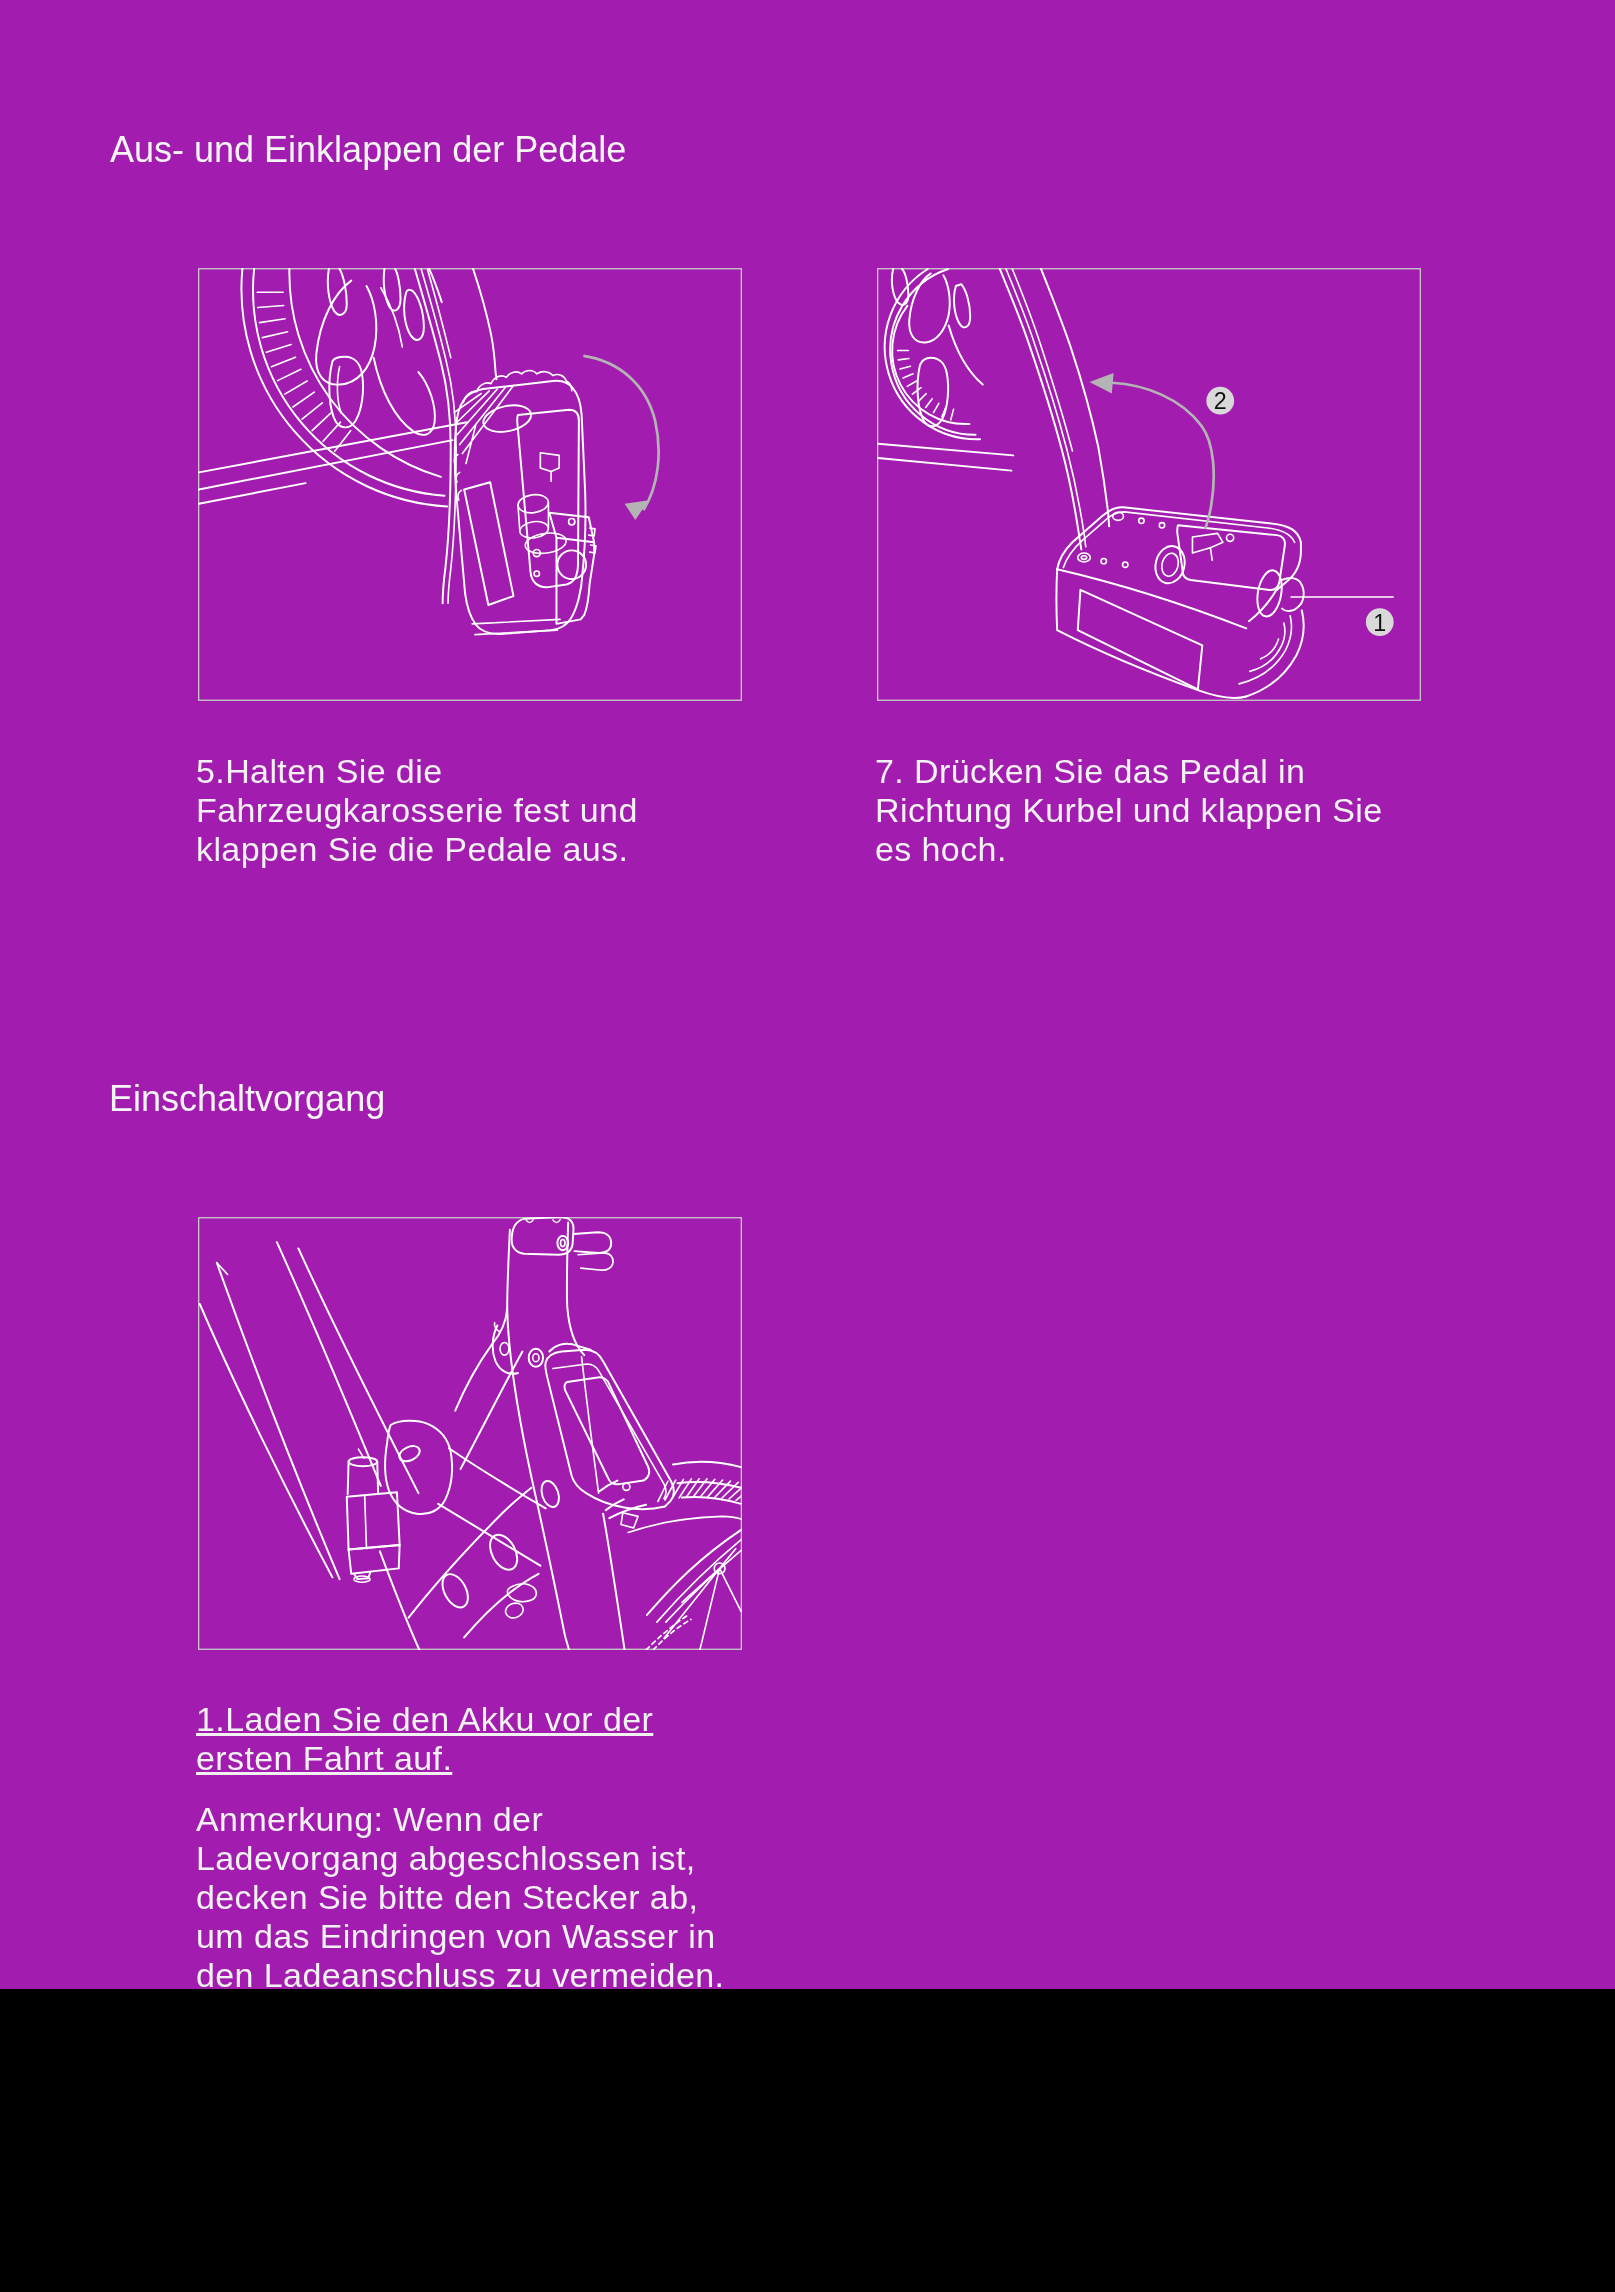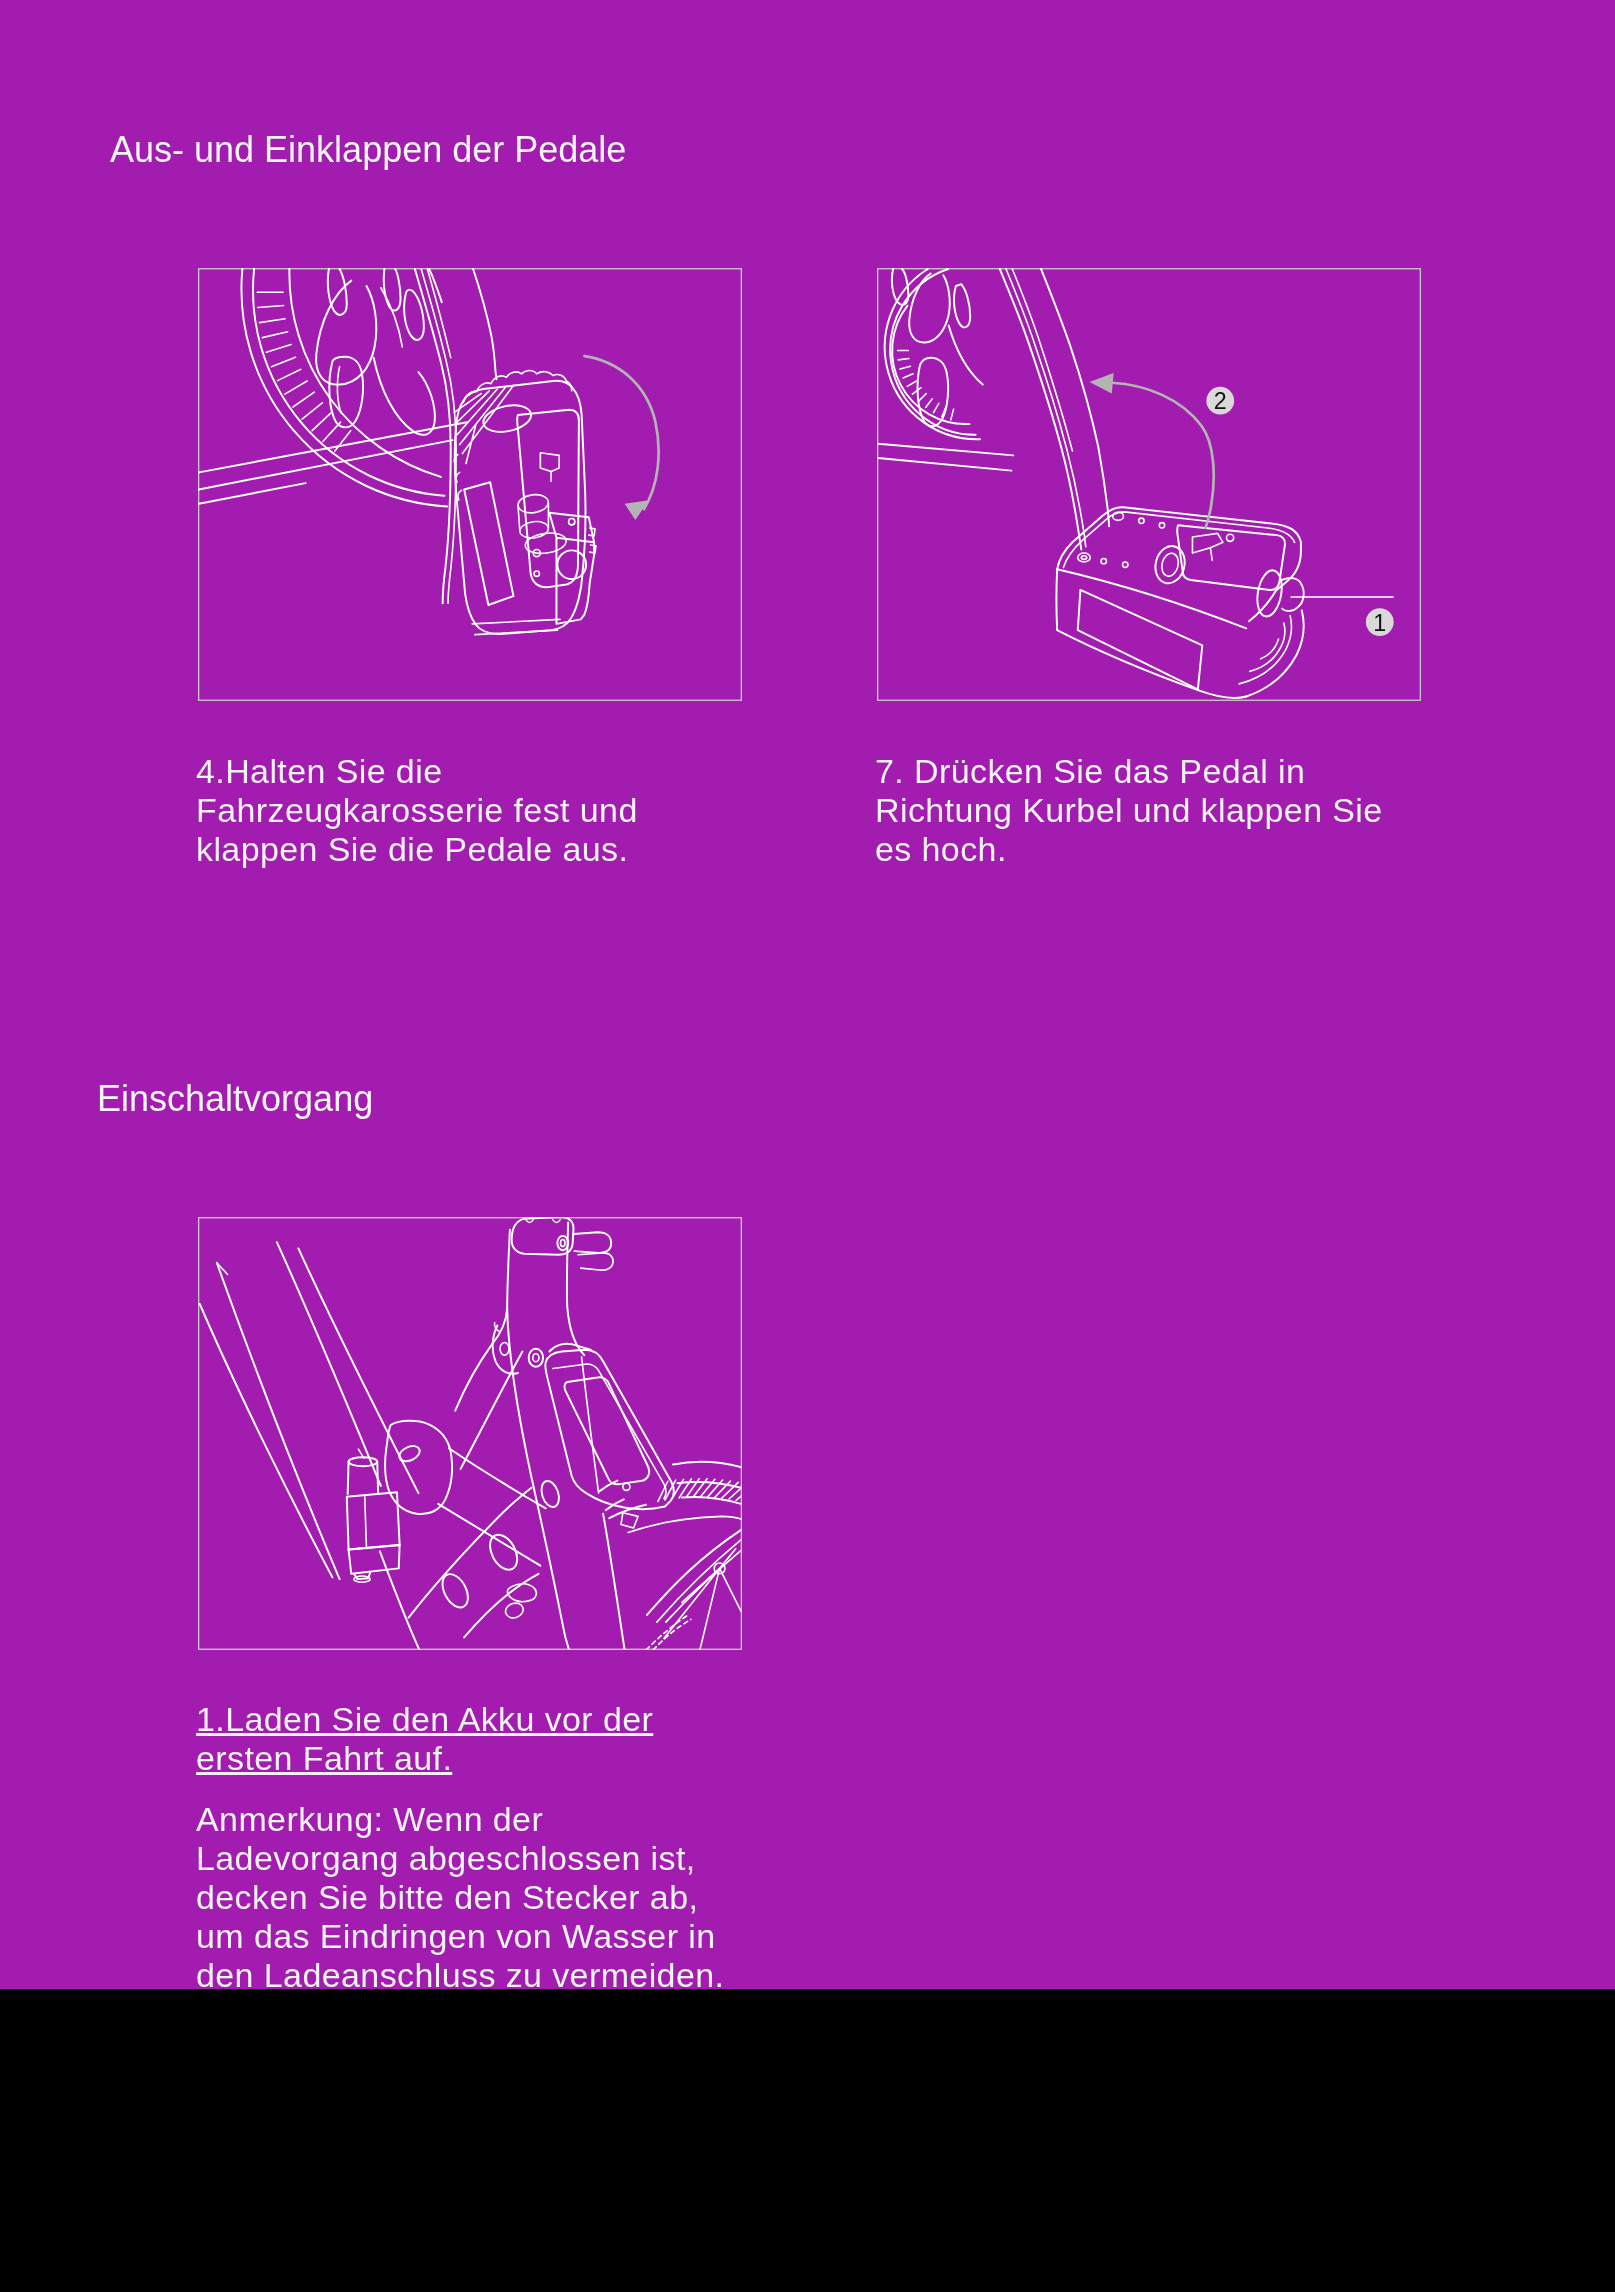--- a/index.html
+++ b/index.html
@@ -100,27 +100,27 @@
 <path d="M227,359 L363,421 L358,470 L224,404 Z"></path>
 <path stroke-width="1.8" d="M462,367 L576,367"></path>
 </g>
 <path fill="none" stroke="#b4b4b4" stroke-width="3" d="M262,128 C300,130 340,146 362,176 C377,196 378,234 373,264 C371,276 369,284 366,291"></path>
 <polygon fill="#b4b4b4" points="237,127 264,117 262,140"></polygon>
 <circle cx="383" cy="148" r="15.5" fill="#d9d9d9"></circle>
 <text x="383" y="157.5" font-size="26" font-family="Liberation Sans" fill="#111111" text-anchor="middle">2</text>
 <circle cx="561" cy="395" r="15.5" fill="#d9d9d9"></circle>
 <text x="561" y="404.5" font-size="26" font-family="Liberation Sans" fill="#111111" text-anchor="middle">1</text>
   </svg>
-  <div class="cap" style="left:196px;top:752px;">4.Halten Sie die
+  <div class="cap" style="left:196px;top:752px;">5.Halten Sie die
 Fahrzeugkarosserie fest und
 klappen Sie die Pedale aus.</div>
   <div class="cap" style="left:875px;top:752px;">7. Drücken Sie das Pedal in
 Richtung Kurbel und klappen Sie
 es hoch.</div>
-  <div class="h1" style="left:97px;top:1081px;text-align:center;">Einschaltvorgang</div>
+  <div class="h1" style="left:109px;top:1081px;text-align:center;">Einschaltvorgang</div>
   <svg style="left:198px;top:1217px;" width="544" height="433" viewBox="0 0 607 483">
 <rect x="0.75" y="0.75" width="605.5" height="481.5" fill="none" stroke="#c6c6c6" stroke-width="1.5"></rect>
 <g fill="none" stroke="#ffffff" stroke-width="2.2" stroke-linecap="round" stroke-linejoin="round">
 <path d="M21,51 C60,160 112,295 158,404"></path>
 <path stroke-width="1.8" d="M21,51 L33,64"></path>
 <path d="M2,97 C42,190 102,312 150,402"></path>
 <path d="M88,28 C125,110 165,205 204,300"></path>
 <path d="M112,35 C150,118 200,218 246,308"></path>
 <path d="M348,14 C346,55 345,85 345,102 C344,116 338,130 328,142"></path>
 <path d="M413,6 C412,40 411,75 412,100 C414,125 420,143 431,154"></path>

